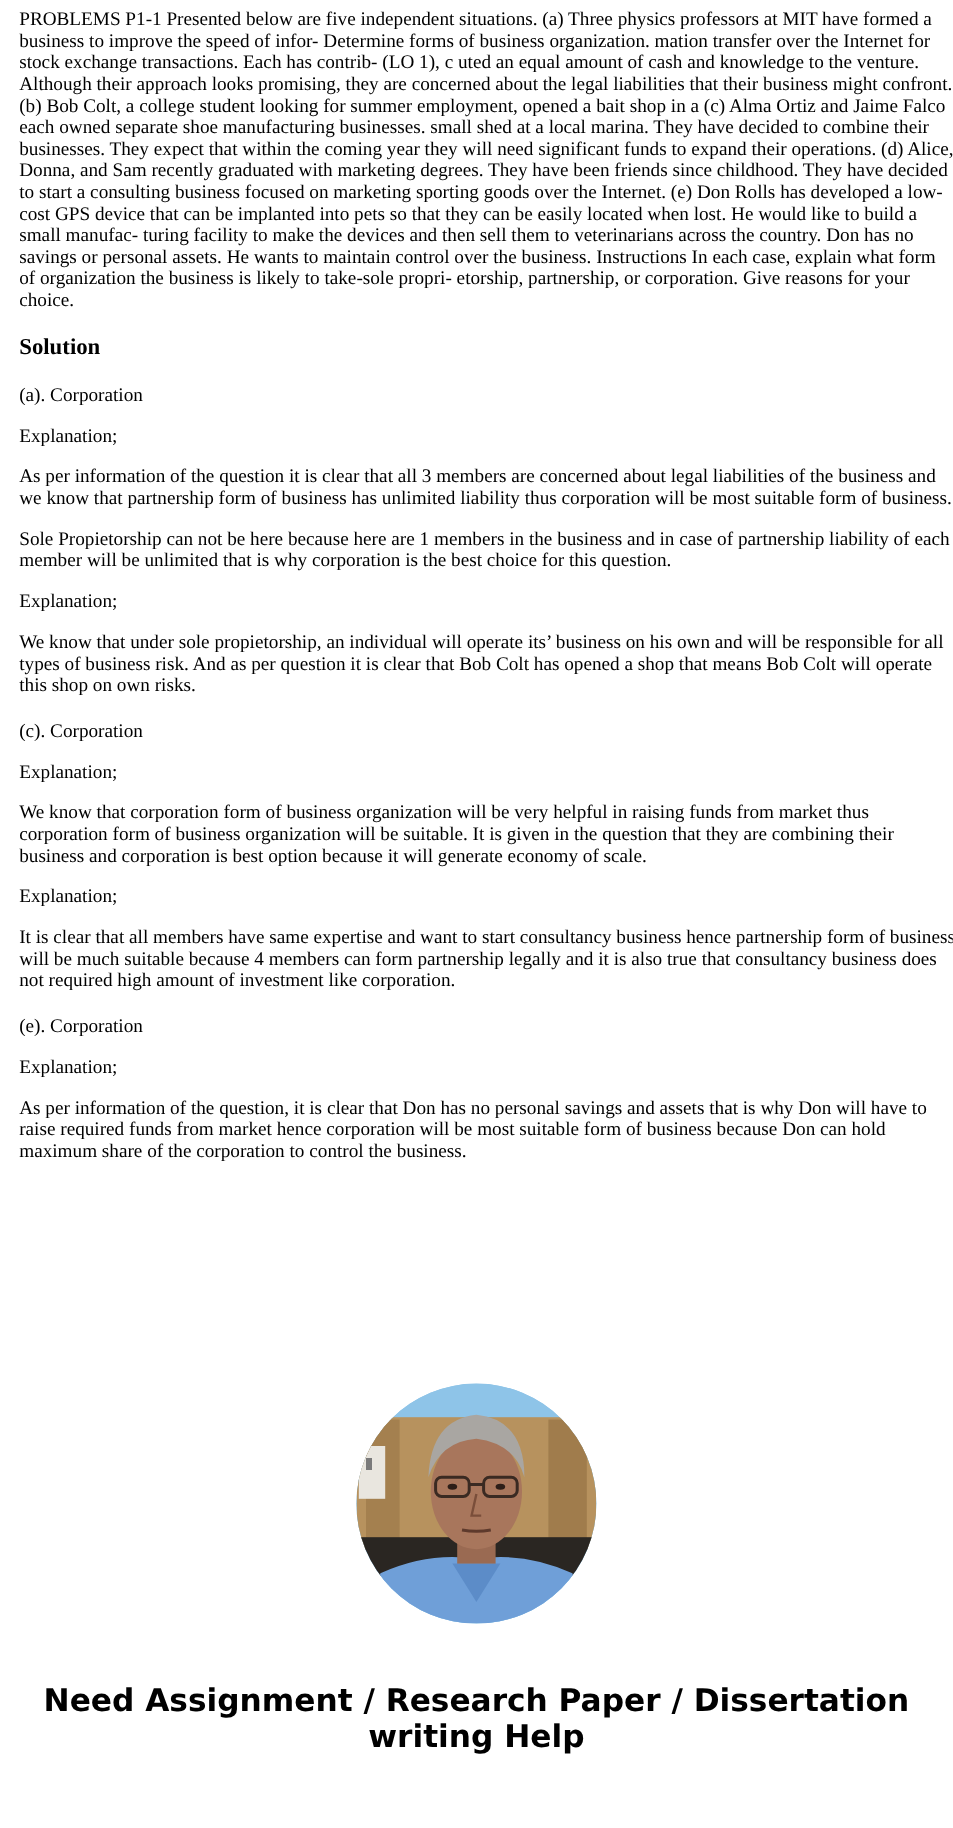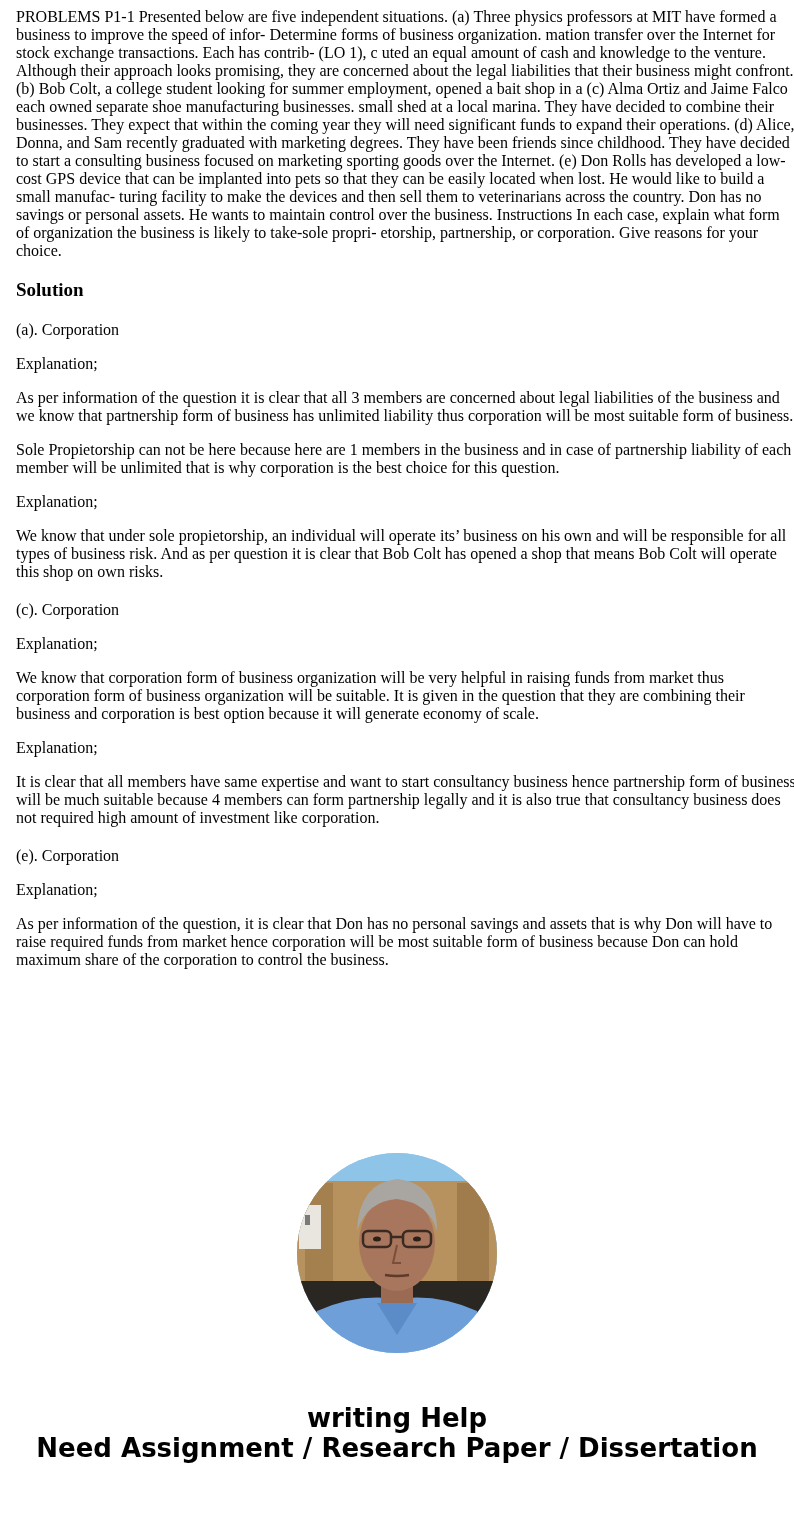--- a/index.html
+++ b/index.html
@@ -139,15 +139,15 @@
 
     <ellipse cx="80" cy="86" rx="4" ry="2.5" fill="#2d1e18"></ellipse>
     <ellipse cx="120" cy="86" rx="4" ry="2.5" fill="#2d1e18"></ellipse>
 
     <path d="M100 92 L96 110 L104 110" fill="none" stroke="#7a4e3a" stroke-width="2"></path>
     <path d="M88 122 Q100 124 112 122" fill="none" stroke="#5e3a2c" stroke-width="2.5"></path>
   </svg>
 </div>
 
 <div class="footer">
+  <div>Need Assignment / Research Paper / Dissertation</div>
   <div>writing Help</div>
-  <div>Need Assignment / Research Paper / Dissertation</div>
 </div>
 
 </body></html>

